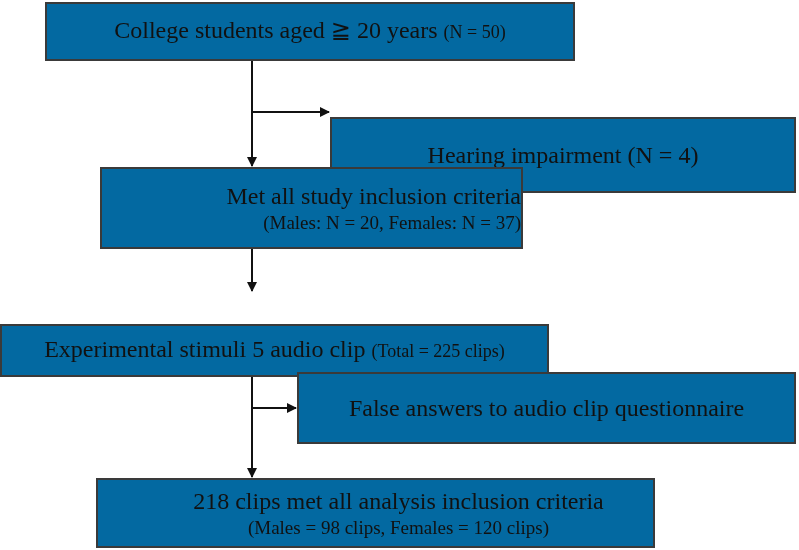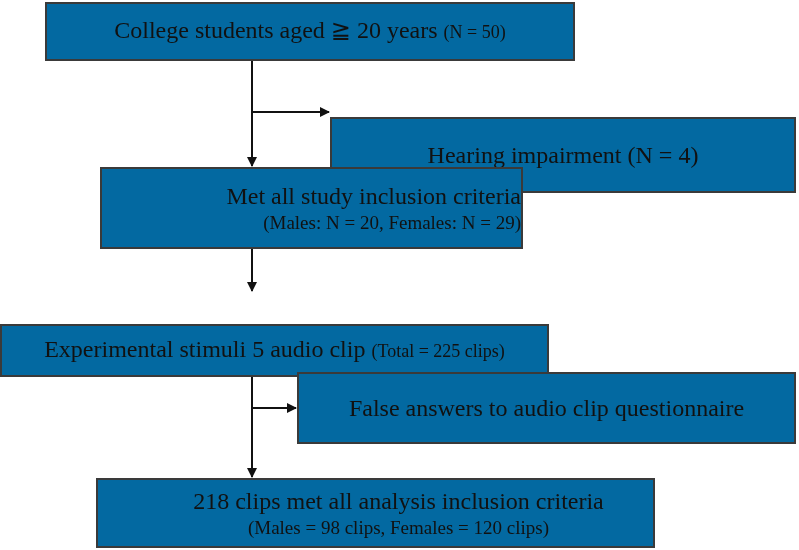--- a/index.html
+++ b/index.html
@@ -40,21 +40,21 @@
     <span class="small">(N = 50)</span>
   </div>
 </div>
 
 <div class="box" style="left:330px; top:75px; width:466px; height:76px;margin-top:42px;">
   <div class="line1">Hearing impairment (N = 4)</div>
 </div>
 
 <div class="box" style="left:100px; top:167px; width:423px; height:82px;align-items:flex-end;">
   <div class="line1">Met all study inclusion criteria</div>
-  <div class="line2">(Males: N = 20, Females: N = 29)</div>
+  <div class="line2">(Males: N = 20, Females: N = 37)</div>
 </div>
 
 <div class="box" style="left:0px; top:292px; width:549px; height:53px;margin-top:32px;">
   <div class="line1">
     <span>Experimental stimuli 5 audio clip</span>
     <span class="small">(Total = 225 clips)</span>
   </div>
 </div>
 
 <div class="box" style="left:297px; top:372px; width:499px; height:72px;">

